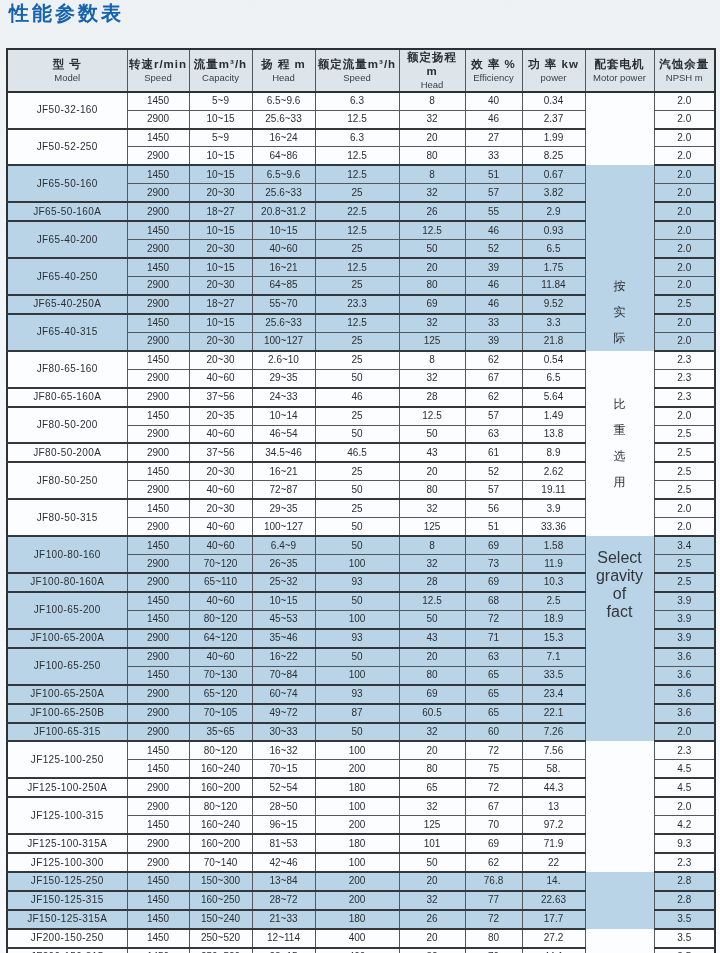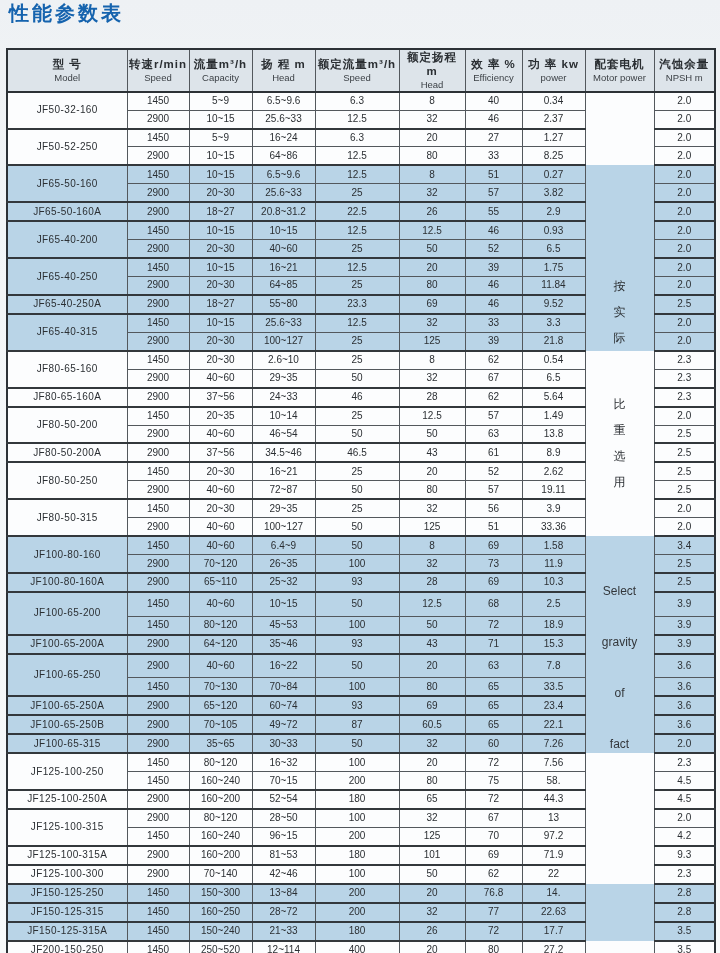--- a/index.html
+++ b/index.html
@@ -28,21 +28,21 @@
   thead .en{display:block;font-size:9.5px;color:#3a3f44;}
   tbody td{height:16.95px;font-size:10px;line-height:1;}
   tbody td.model{font-size:10px;letter-spacing:0.4px;}
   tr.white td{background:#fcfdfe;}
   tr.blue td{background:#b9d4e7;}
   tbody tr.gs td{border-top:2px solid #33383c;}
   tbody td.motor{border-top:none !important;border-bottom:none !important;}
   td.motor.a-bottom{vertical-align:bottom;}
   td.motor.a-top{vertical-align:top;padding-top:13px;}
   td.motor .ln-cn{font-size:12px;line-height:26px;color:#2b2f33;letter-spacing:0;}
-  td.motor .ln-en{font-size:12px;line-height:18px;color:#33373b;margin-top:33px;}
+  td.motor .ln-en{font-size:16px;line-height:18px;color:#33373b;}
 </style>
 </head>
 <body>
 
 <div class="page-title">性能参数表</div>
 
 <div class="tbl-wrap">
   <table class="perf">
     <colgroup>
       <col style="width:120px">
@@ -124,42 +124,42 @@
           <td>2.0</td>
         </tr>
         <tr class="white gs">
           <td class="model" rowspan="2">JF50-52-250</td>
           <td>1450</td>
           <td>5~9</td>
           <td>16~24</td>
           <td>6.3</td>
           <td>20</td>
           <td>27</td>
-          <td>1.27</td>
+          <td>1.99</td>
           <td>2.0</td>
         </tr>
         <tr class="white">
           <td>2900</td>
           <td>10~15</td>
           <td>64~86</td>
           <td>12.5</td>
           <td>80</td>
           <td>33</td>
           <td>8.25</td>
           <td>2.0</td>
         </tr>
         <tr class="blue gs">
           <td class="model" rowspan="2">JF65-50-160</td>
           <td>1450</td>
           <td>10~15</td>
           <td>6.5~9.6</td>
           <td>12.5</td>
           <td>8</td>
           <td>51</td>
-          <td>0.27</td>
+          <td>0.67</td>
           <td class="motor a-bottom" rowspan="10">
             <div class="ln-cn">按</div>
             <div class="ln-cn">实</div>
             <div class="ln-cn">际</div>
           </td>
           <td>2.0</td>
         </tr>
         <tr class="blue">
           <td>2900</td>
           <td>20~30</td>
@@ -220,21 +220,21 @@
           <td>25</td>
           <td>80</td>
           <td>46</td>
           <td>11.84</td>
           <td>2.0</td>
         </tr>
         <tr class="blue gs">
           <td class="model" rowspan="1">JF65-40-250A</td>
           <td>2900</td>
           <td>18~27</td>
-          <td>55~80</td>
+          <td>55~70</td>
           <td>23.3</td>
           <td>69</td>
           <td>46</td>
           <td>9.52</td>
           <td>2.5</td>
         </tr>
         <tr class="blue gs">
           <td class="model" rowspan="2">JF65-40-315</td>
           <td>1450</td>
           <td>10~15</td>
@@ -438,21 +438,21 @@
           <td>3.9</td>
         </tr>
         <tr class="blue gs">
           <td class="model" rowspan="2">JF100-65-250</td>
           <td>2900</td>
           <td>40~60</td>
           <td>16~22</td>
           <td>50</td>
           <td>20</td>
           <td>63</td>
-          <td>7.8</td>
+          <td>7.1</td>
           <td>3.6</td>
         </tr>
         <tr class="blue">
           <td>1450</td>
           <td>70~130</td>
           <td>70~84</td>
           <td>100</td>
           <td>80</td>
           <td>65</td>
           <td>33.5</td>

